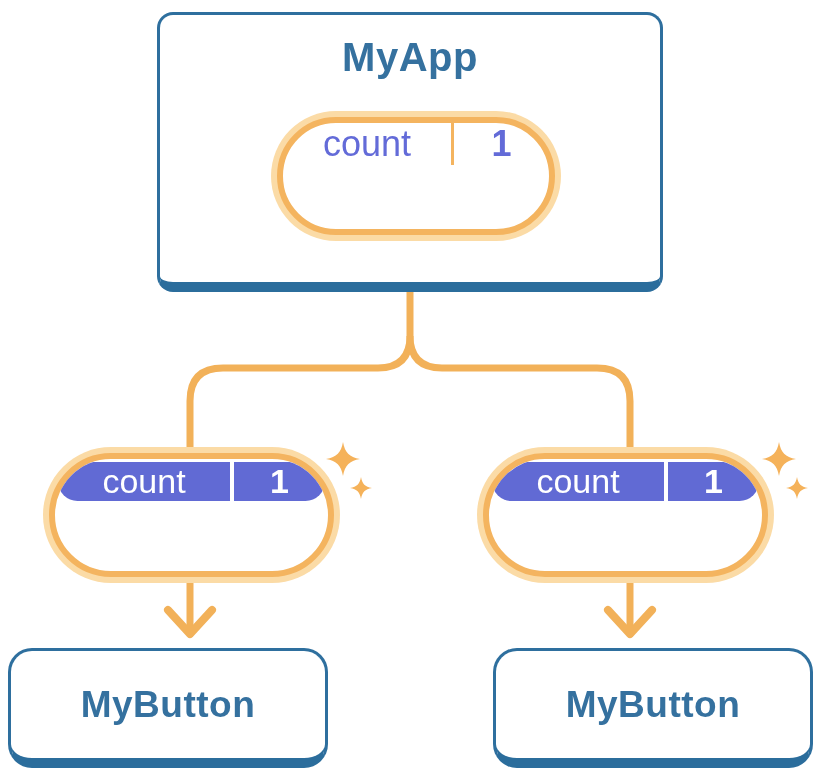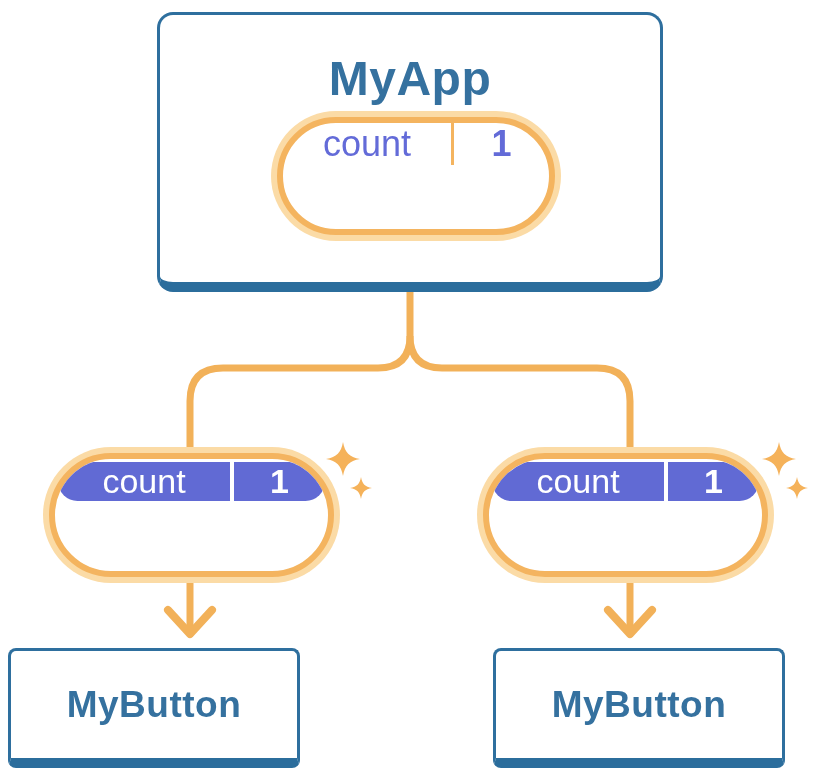--- a/index.html
+++ b/index.html
@@ -33,32 +33,32 @@
     border:3px solid var(--card-border);
     border-bottom:10px solid var(--card-border-bottom);
     z-index:1;
   }
   .node-root{
     left:157px; top:12px; width:506px; height:280px;
     border-radius:16px;
     text-align:center;
   }
   .node-leaf{
-    width:292px; height:120px;
-    border-radius:8px;
+    width:320px; height:120px;
+    border-radius:24px;
     display:flex; align-items:center; justify-content:center;text-align:center;
   }
   .node-leaf.left{ left:8px;  top:648px; }
   .node-leaf.right{ left:493px; top:648px; }
   .node-title{
     color:var(--card-title);
     font-weight:700;
     letter-spacing:0.5px;
   }
-  .node-root .node-title{ display:block; margin-top:36px; font-size:48px; }
+  .node-root .node-title{ display:block; margin-top:20px; font-size:40px; }
   .node-leaf .node-title{ font-size:37px; }
 
   .pill{
     position:absolute;
     border:6px solid var(--pill-ring);
     border-radius:999px;
     box-shadow:0 0 0 6px var(--pill-halo);
     display:flex;
     align-items:flex-start;
     z-index:1;

